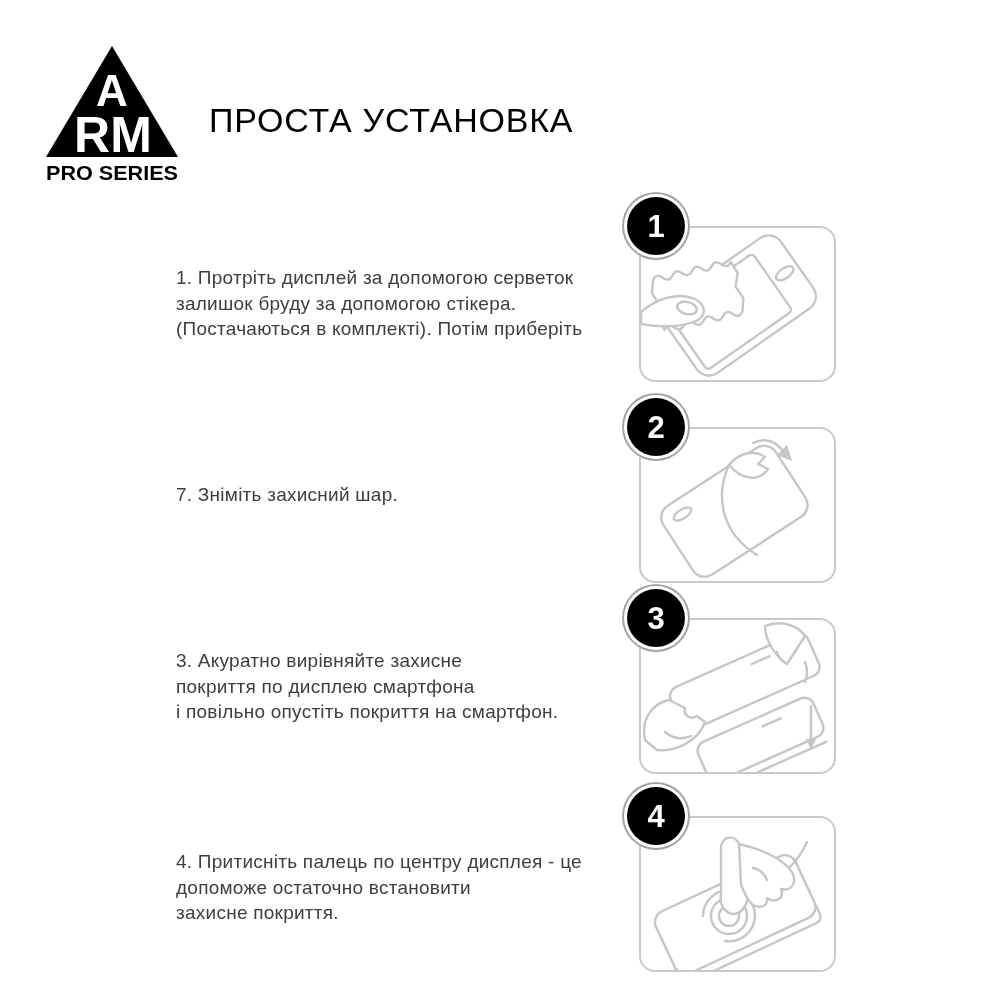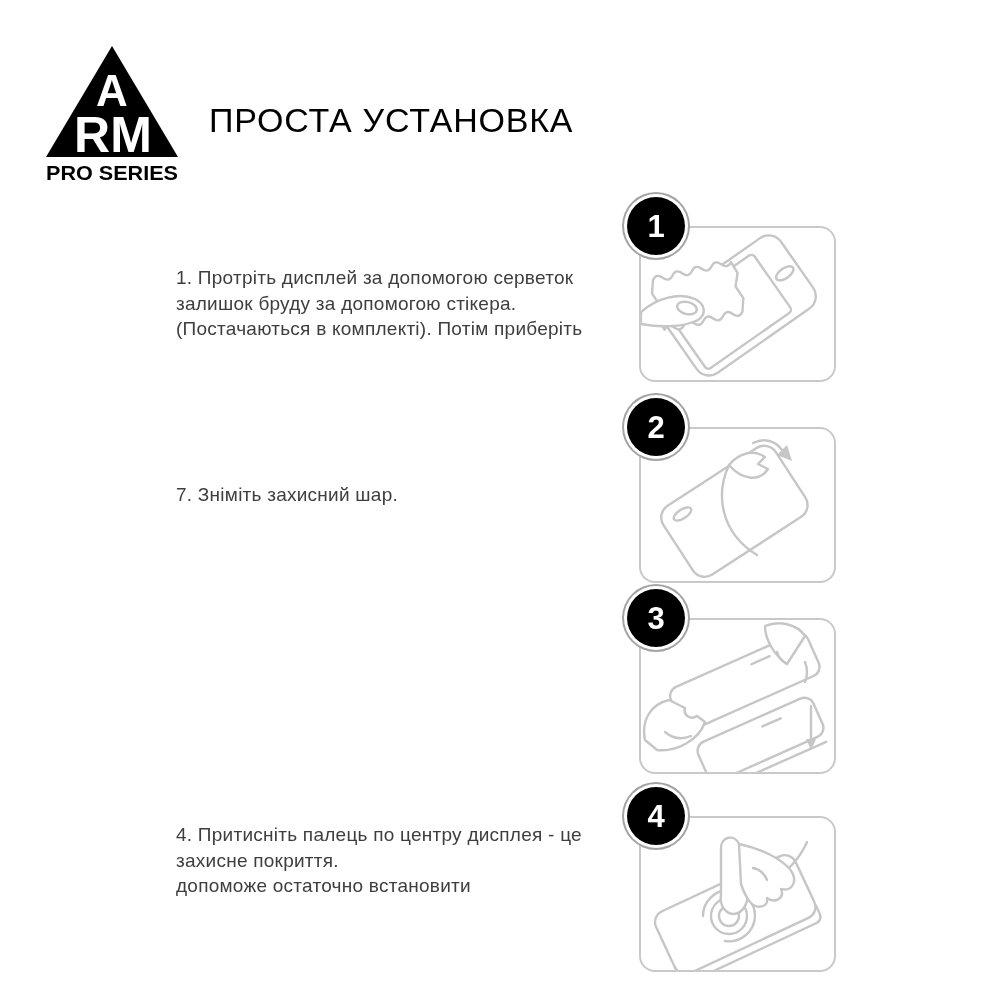--- a/index.html
+++ b/index.html
@@ -14,21 +14,21 @@
   
   .title{position:absolute;left:209px;top:101px;margin:0;
          font-size:34px;font-weight:400;color:#000000;letter-spacing:.8px;}
 
   
   .step-text{position:absolute;left:176px;font-size:19px;line-height:25.5px;
              color:#3e3e3e;letter-spacing:.25px;white-space:nowrap;}
   .step-text-1{top:256px;margin-top:9px;}
   .step-text-2{top:482px;}
   .step-text-3{top:648px;}
-  .step-text-4{top:822px;}
+  .step-text-4{top:849px;}
 
   
   .illus-box{position:absolute;left:639px;width:193px;height:152px;
              border:2px solid #c9c9c9;border-radius:16px;background:#fff;}
   .box-1{top:226px;}
   .box-2{top:427px;}
   .box-3{top:618px;}
   .box-4{top:816px;}
   .illus-box svg{position:absolute;inset:0;width:100%;height:100%;}
 
@@ -64,25 +64,30 @@
   <div class="step-text step-text-1">
     <div>1. Протріть дисплей за допомогою серветок</div>
     <div>залишок бруду за допомогою стікера.</div>
     <div>(Постачаються в комплекті). Потім приберіть</div>
   </div>
 
   <div class="step-text step-text-2">
     <div>7. Зніміть захисний шар.</div>
   </div>
 
+  <div class="step-text step-text-3">
+    <div>3. Акуратно вирівняйте захисне</div>
+    <div>покриття по дисплею смартфона</div>
+    <div>і повільно опустіть покриття на смартфон.</div>
+  </div>
 
   <div class="step-text step-text-4">
     <div>4. Притисніть палець по центру дисплея - це</div>
+    <div>допоможе остаточно встановити</div>
     <div>захисне покриття.</div>
-    <div>допоможе остаточно встановити</div>
   </div>
 
   <div class="illus-box box-1">
     <div class="badge">
       <span>1</span>
     </div>
     <svg viewBox="0 0 193 152">
 
       <g transform="rotate(-35 96 80)">
         <rect class="lineart-fill" x="28" y="36" width="142" height="86" rx="15"></rect>

